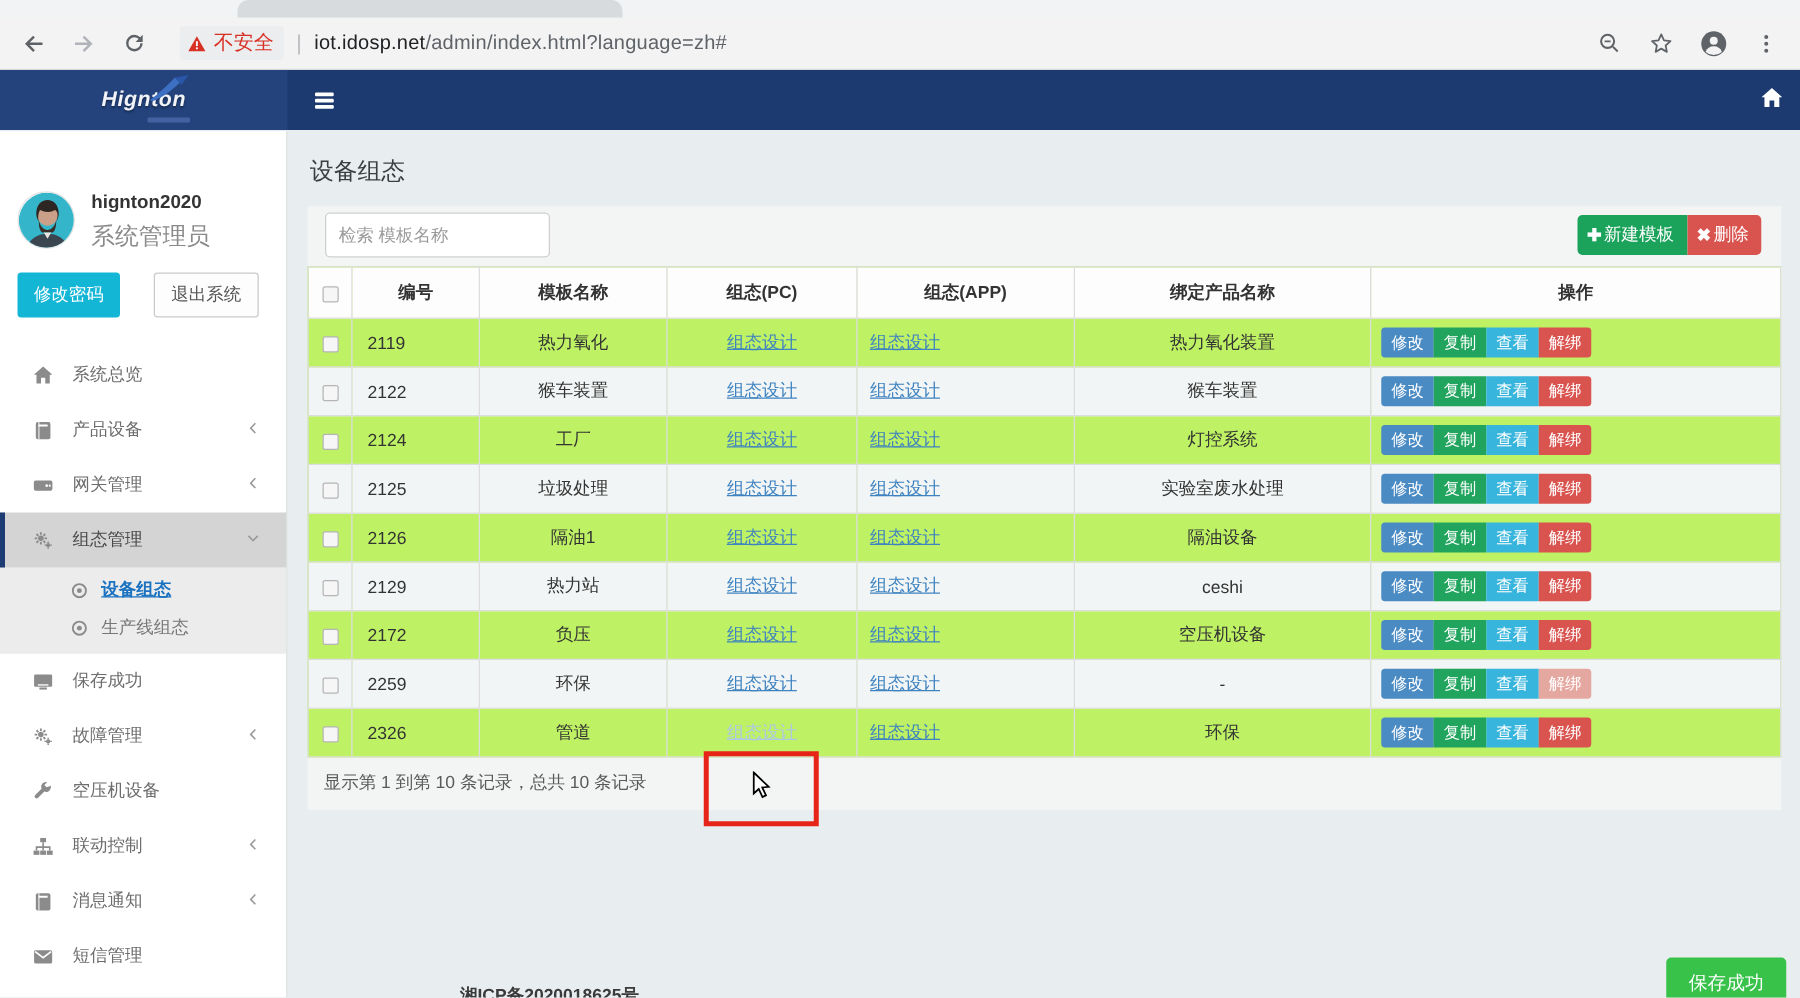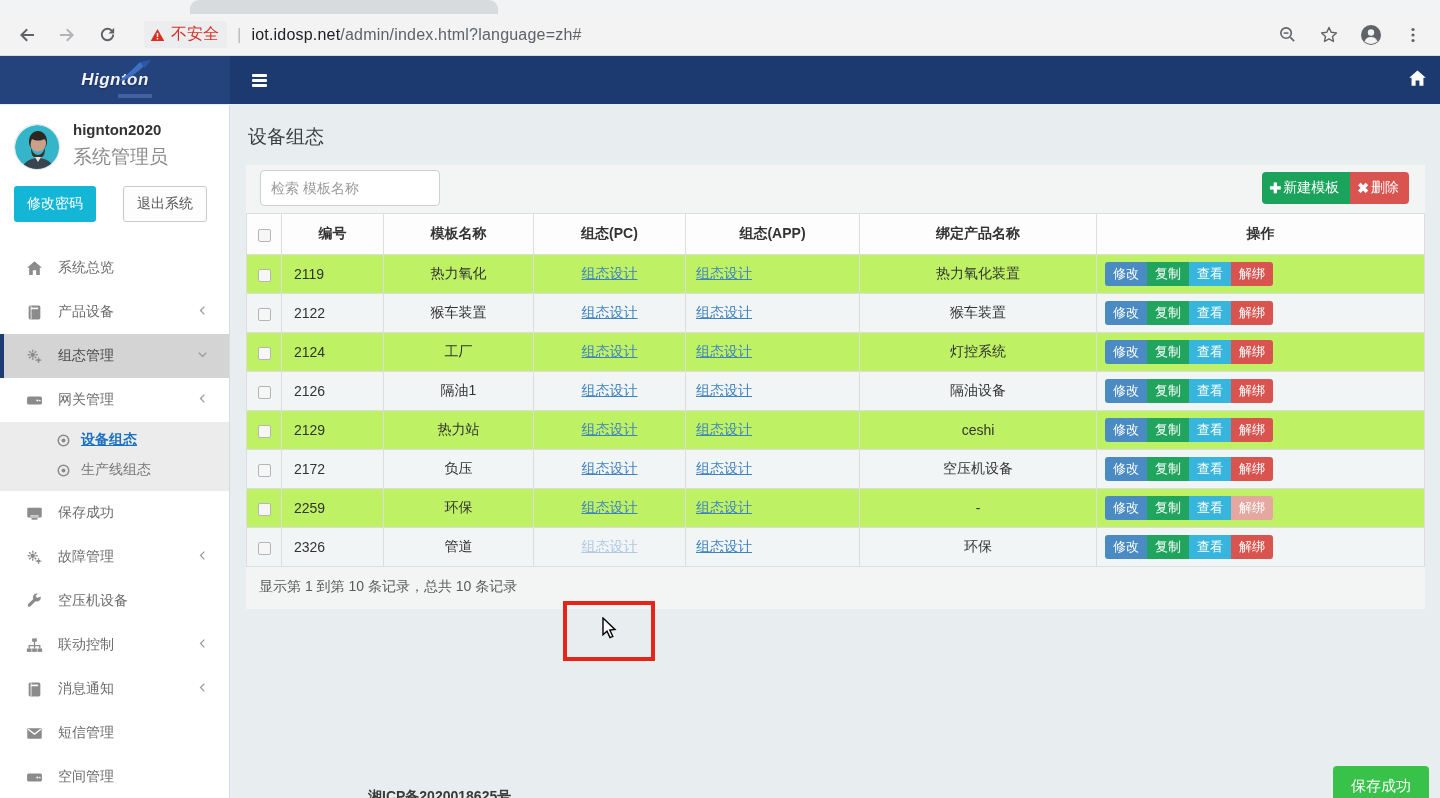--- a/index.html
+++ b/index.html
@@ -26,21 +26,21 @@
   .navbar .brand { width:230px; height:48px; background:#24437d; display:flex; align-items:center; justify-content:center; position:relative; }
   .brand .brand-txt { color:#f2f4f8; font-weight:bold; font-style:italic; font-size:17px; letter-spacing:.5px; text-shadow:0 1px 2px rgba(0,0,0,.4); }
   .brand svg { position:absolute; right:78px; top:4px; }
   .brand .brand-sub { position:absolute; left:118px; bottom:6px; width:34px; height:4px; background:#5d7cc0; opacity:.55; border-radius:1px; }
   .hamburger { margin-left:16px; cursor:pointer; padding:6px; }
   .hamburger div { width:15px; height:3px; background:#fff; margin:2px 0; border-radius:1px; }
   .nav-home { position:absolute; right:13px; top:13px; cursor:pointer; }
 
   
   .sidebar { position:absolute; left:0; top:105px; width:230px; bottom:0; background:#ffffff; border-right:1px solid #d8dcdc; z-index:5; }
-  .userpanel { padding:13px 18px 0 14px; display:flex; align-items:flex-end; }
+  .userpanel { padding:13px 18px 0 14px; display:flex; align-items:center;margin-top:32px; }
   .avatar { width:46px; height:46px; border-radius:50%; overflow:hidden; flex:0 0 46px; border:1px solid #e2e2e2; }
   .user-meta { margin-left:13px; padding-top:3px; }
   .user-name { font-size:15px; font-weight:bold; color:#333; }
   .user-role { font-size:19px; color:#8a8a8a; margin-top:6px; }
   .user-actions { display:flex; padding:16px 14px 0 14px; }
   .btn-pwd { background:#14b6d6; color:#fff; border:none; font-size:14px; padding:8px 13px; border-radius:3px; cursor:pointer; }
   .btn-logout { background:#fdfdfd; color:#555; border:1px solid #c9c9c9; font-size:14px; padding:8px 13px; border-radius:3px; margin-left:27px; cursor:pointer; }
   .menu { margin-top:24px; }
   .menu-item { height:44px; display:flex; align-items:center; padding-left:26px; color:#6d6d6d; font-size:14px; cursor:pointer; position:relative; }
   .menu-item .mi-icon { width:17px; height:17px; margin-right:15px; color:#8b8b8b; flex:0 0 17px; }
@@ -211,45 +211,45 @@
         <span class="mi-icon"><svg width="17" height="17" viewBox="0 0 16 16" fill="currentColor">
             <rect x="2.5" y="1.5" width="11" height="13" rx="1.5"></rect>
             <rect x="4.6" y="3.4" width="6.8" height="1.5" fill="#fff"></rect>
             <rect x="4.2" y="1.5" width="1.2" height="13" fill="#fff" opacity=".6"></rect>
           </svg></span>
         <span class="lbl">产品设备</span>
         <span class="chev"><svg width="13" height="13" viewBox="0 0 16 16" fill="currentColor">
             <path d="M10.2 3.2 5.6 8l4.6 4.8" fill="none" stroke="currentColor" stroke-width="1.6"></path>
           </svg></span>
       </div>
+      <div class="menu-item">
+        <span class="mi-icon"><svg width="17" height="17" viewBox="0 0 16 16" fill="currentColor">
+            <rect x="1" y="4.2" width="14" height="7.6" rx="1.5"></rect>
+            <circle cx="10.7" cy="8" r="1" fill="#fff"></circle>
+            <circle cx="13" cy="8" r=".8" fill="#fff"></circle>
+          </svg></span>
+        <span class="lbl">网关管理</span>
+        <span class="chev"><svg width="13" height="13" viewBox="0 0 16 16" fill="currentColor">
+            <path d="M10.2 3.2 5.6 8l4.6 4.8" fill="none" stroke="currentColor" stroke-width="1.6"></path>
+          </svg></span>
+      </div>
       <div class="menu-item active">
         <span class="mi-icon"><svg width="17" height="17" viewBox="0 0 16 16" fill="currentColor">
             <circle cx="6.3" cy="6.3" r="2.1"></circle>
             <g stroke="currentColor" stroke-width="1.4">
               <path d="M6.3 1.6v2M6.3 9v2M1.6 6.3h2M9 6.3h2M3 3l1.4 1.4M8.2 8.2l1.4 1.4M9.6 3 8.2 4.4M4.4 8.2 3 9.6"></path>
             </g>
             <circle cx="11.8" cy="11.4" r="1.6"></circle>
             <g stroke="currentColor" stroke-width="1.1">
               <path d="M11.8 8.6v1.2M11.8 13v1.2M9 11.4h1.2M13.4 11.4h1.2"></path>
             </g>
           </svg></span>
         <span class="lbl">组态管理</span>
         <span class="chev"><svg width="13" height="13" viewBox="0 0 16 16" fill="currentColor">
             <path d="M3.4 5.8 8 10.4l4.6-4.6" fill="none" stroke="currentColor" stroke-width="1.6"></path>
-          </svg></span>
-      </div>
-      <div class="menu-item">
-        <span class="mi-icon"><svg width="17" height="17" viewBox="0 0 16 16" fill="currentColor">
-            <rect x="1" y="4.2" width="14" height="7.6" rx="1.5"></rect>
-            <circle cx="10.7" cy="8" r="1" fill="#fff"></circle>
-            <circle cx="13" cy="8" r=".8" fill="#fff"></circle>
-          </svg></span>
-        <span class="lbl">网关管理</span>
-        <span class="chev"><svg width="13" height="13" viewBox="0 0 16 16" fill="currentColor">
-            <path d="M10.2 3.2 5.6 8l4.6 4.8" fill="none" stroke="currentColor" stroke-width="1.6"></path>
           </svg></span>
       </div>
       <div class="submenu">
         <div class="submenu-item active">
           <span class="mi-icon"><svg width="15" height="15" viewBox="0 0 16 16" fill="currentColor">
               <circle cx="8" cy="8" r="5.6" fill="none" stroke="currentColor" stroke-width="1.6"></circle>
               <circle cx="8" cy="8" r="2.1"></circle>
             </svg></span>
           <span class="lbl">设备组态</span>
         </div>
@@ -393,20 +393,29 @@
             <td><span class="cb"></span></td>
             <td class="td-id">2124</td>
             <td>工厂</td>
             <td><a class="cfg-link">组态设计</a></td>
             <td class="td-app"><a class="cfg-link">组态设计</a></td>
             <td>灯控系统</td>
             <td class="td-actions"><span class="abtn modify">修改</span><span class="abtn copy">复制</span><span class="abtn view">查看</span><span class="abtn unbind">解绑</span></td>
           </tr>
           <tr>
             <td><span class="cb"></span></td>
+            <td class="td-id">2125</td>
+            <td>垃圾处理</td>
+            <td><a class="cfg-link">组态设计</a></td>
+            <td class="td-app"><a class="cfg-link">组态设计</a></td>
+            <td>实验室废水处理</td>
+            <td class="td-actions"><span class="abtn modify">修改</span><span class="abtn copy">复制</span><span class="abtn view">查看</span><span class="abtn unbind">解绑</span></td>
+          </tr>
+          <tr>
+            <td><span class="cb"></span></td>
             <td class="td-id">2126</td>
             <td>隔油1</td>
             <td><a class="cfg-link">组态设计</a></td>
             <td class="td-app"><a class="cfg-link">组态设计</a></td>
             <td>隔油设备</td>
             <td class="td-actions"><span class="abtn modify">修改</span><span class="abtn copy">复制</span><span class="abtn view">查看</span><span class="abtn unbind">解绑</span></td>
           </tr>
           <tr>
             <td><span class="cb"></span></td>
             <td class="td-id">2129</td>

